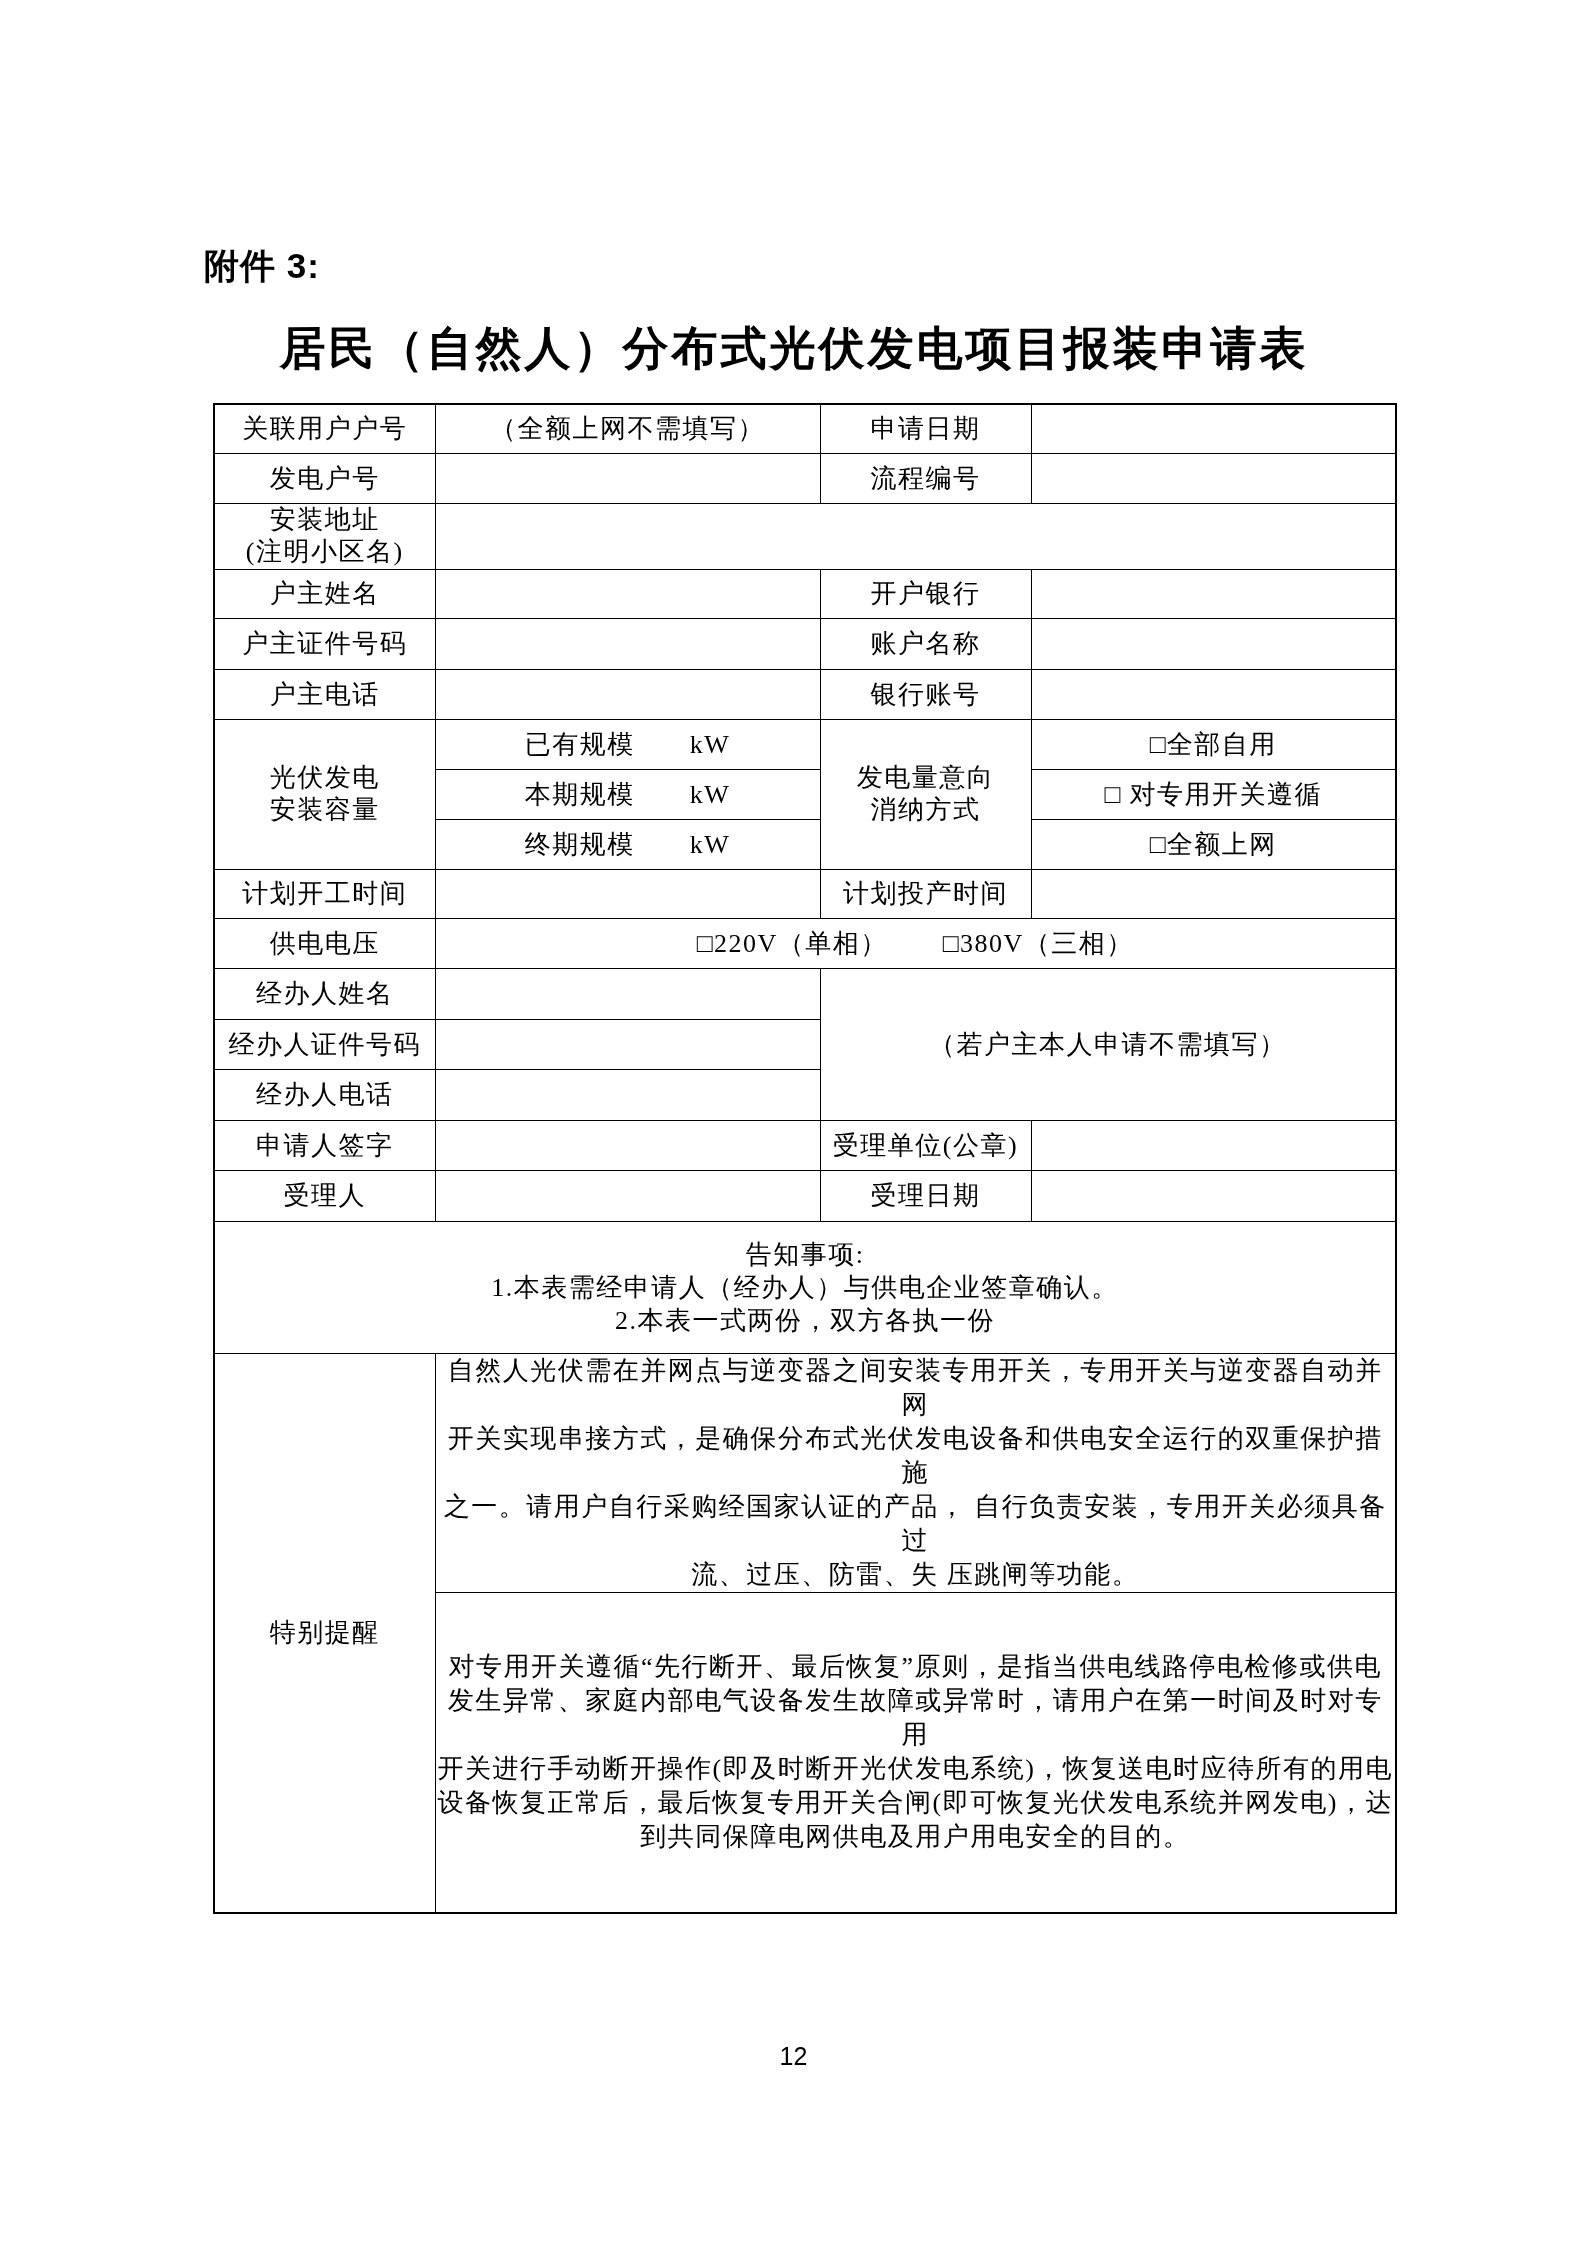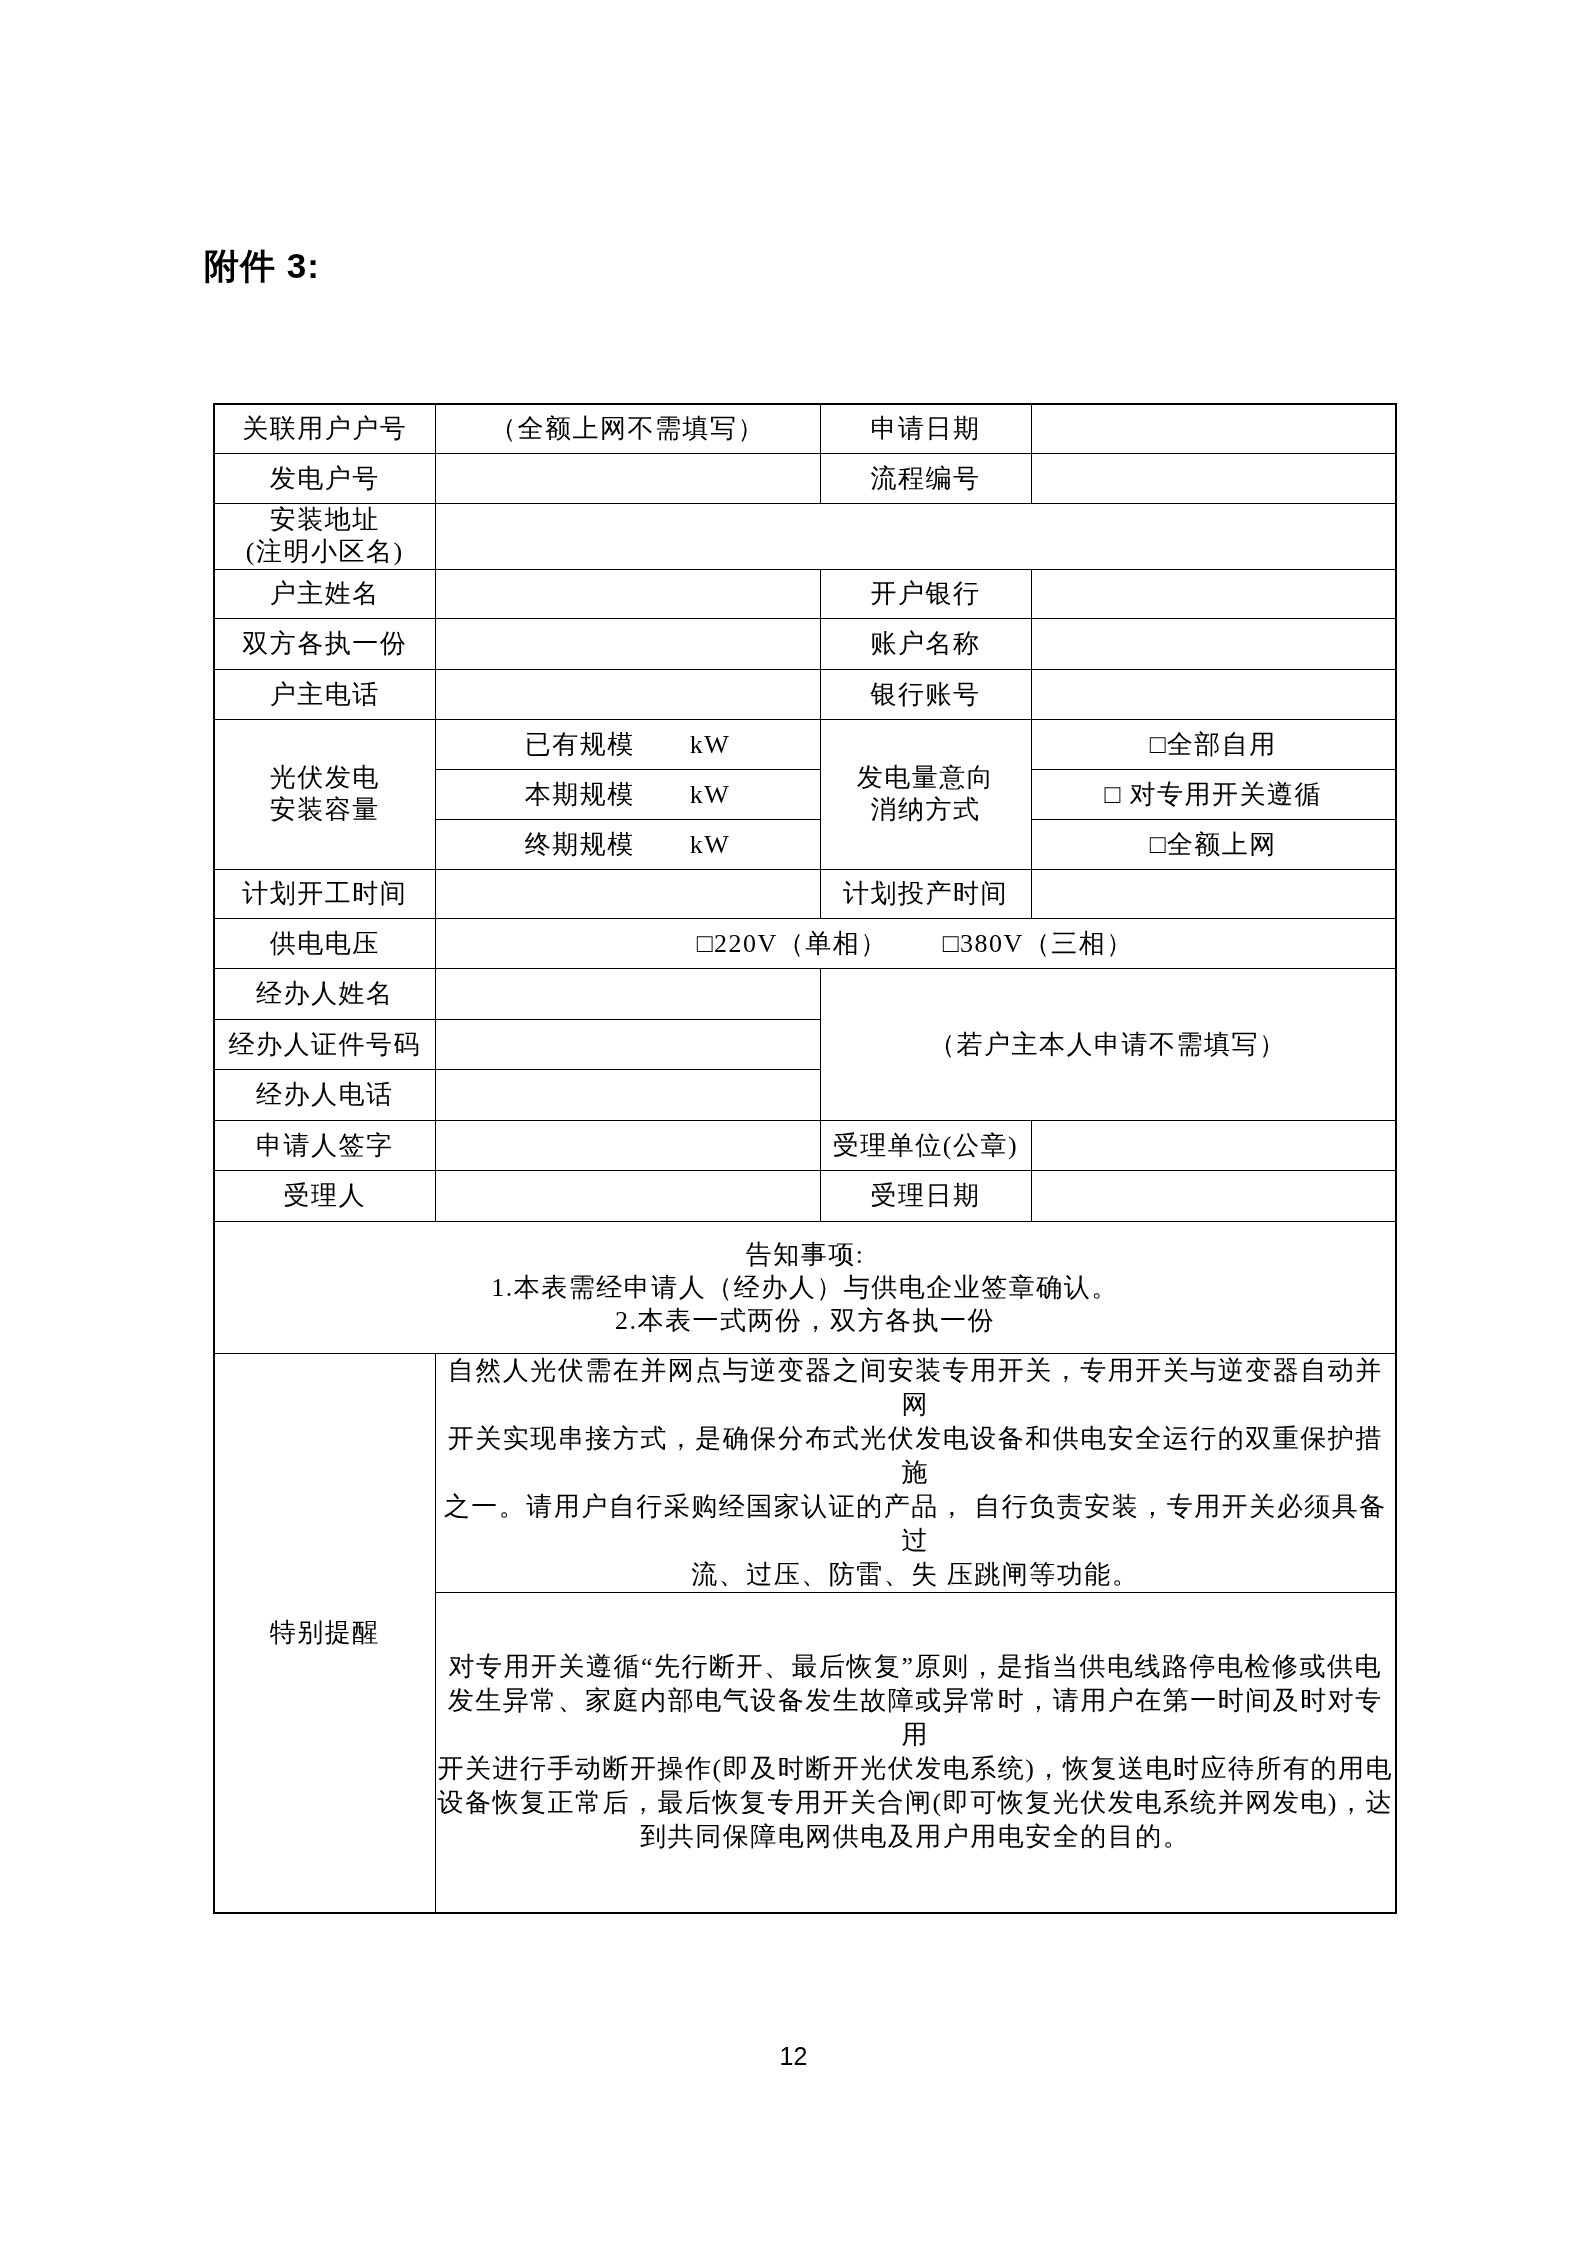--- a/index.html
+++ b/index.html
@@ -89,20 +89,21 @@
   tr.h227 { height: 227px; }
   tr.h321 { height: 321px; }
 </style>
 </head>
 <body>
 
 <div class="page">
 
   <div class="attachment-label">附件 3:</div>
 
+  <h1 class="doc-title">居民（自然人）分布式光伏发电项目报装申请表</h1>
 
   <table class="form">
     <colgroup>
       <col style="width:221px">
       <col style="width:385px">
       <col style="width:211px">
       <col style="width:365px">
     </colgroup>
     <tbody>
       <tr class="h49">
@@ -122,21 +123,21 @@
 (注明小区名)</td>
         <td colspan="3"></td>
       </tr>
       <tr class="h49">
         <td>户主姓名</td>
         <td></td>
         <td>开户银行</td>
         <td></td>
       </tr>
       <tr class="h51">
-        <td>双方各执一份</td>
+        <td>户主证件号码</td>
         <td></td>
         <td>账户名称</td>
         <td></td>
       </tr>
       <tr class="h50">
         <td>户主电话</td>
         <td></td>
         <td>银行账号</td>
         <td></td>
       </tr>

